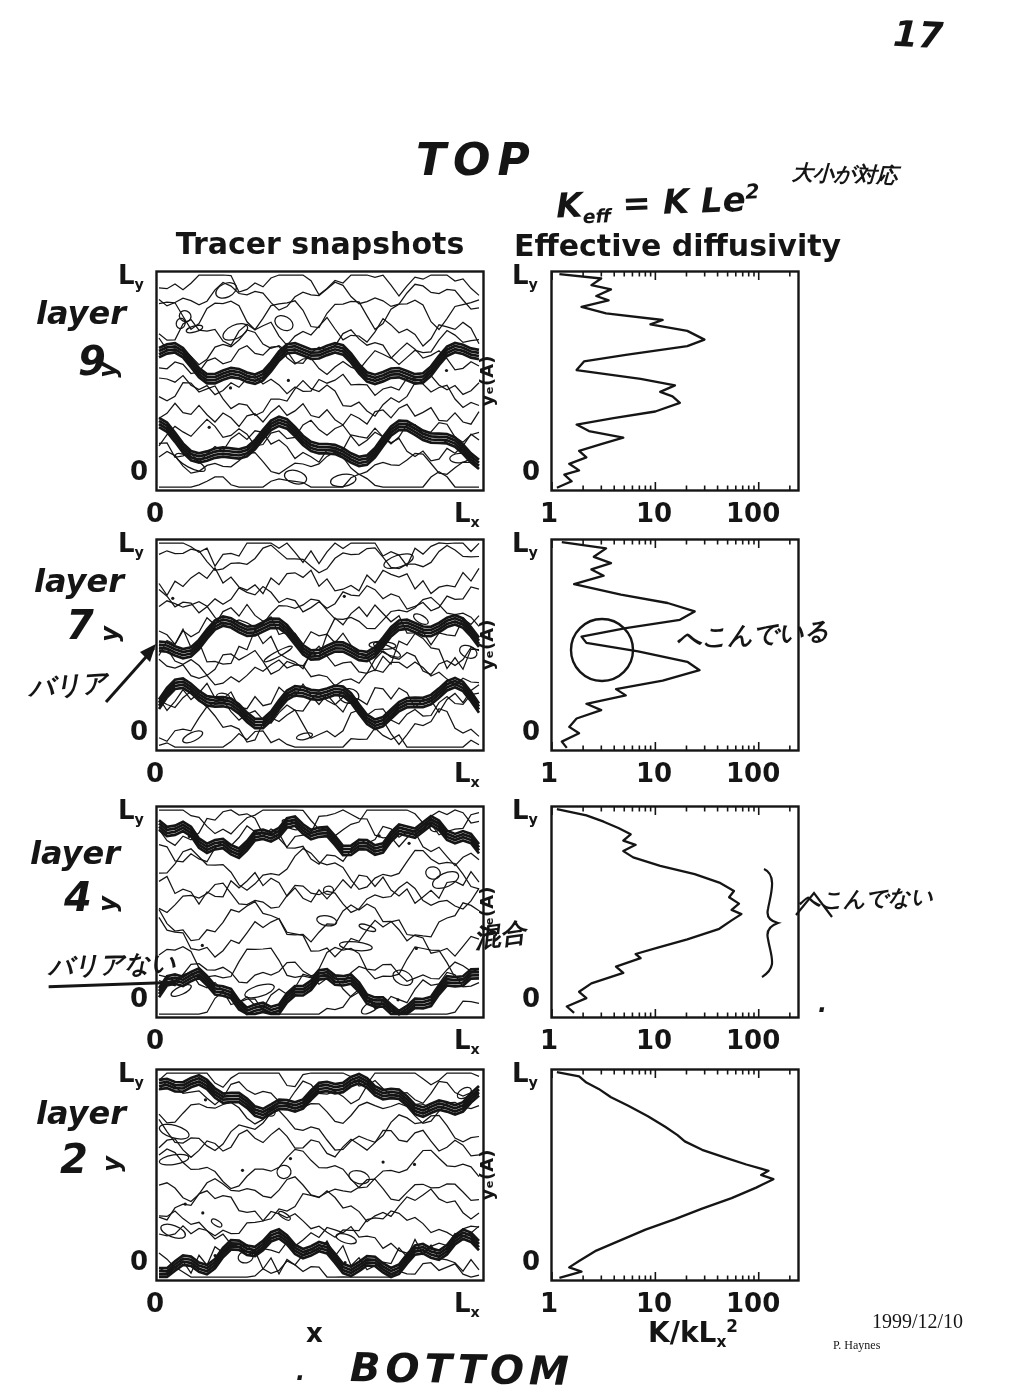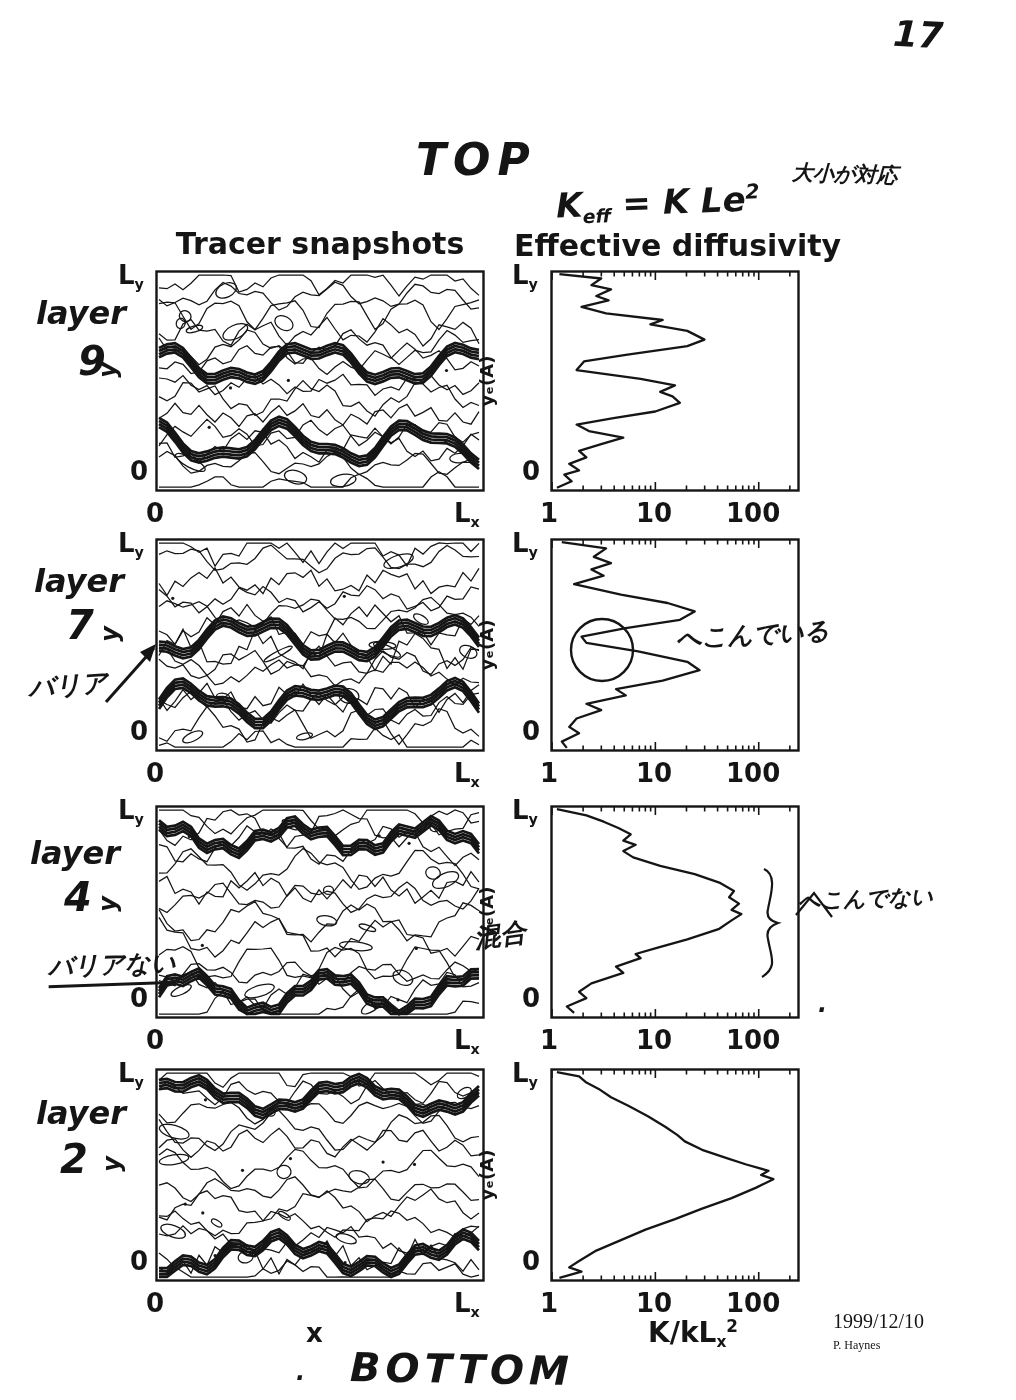--- a/index.html
+++ b/index.html
@@ -444,18 +444,18 @@
       <path d="M6.9,4.1 L29.1,8.3 L36.4,14.6 L48.7,20.9 L61.0,29.3 L78.3,37.7 L97.9,48.2 L115.2,58.7 L127.5,67.1 L134.8,73.4 L152.1,81.8 L176.7,90.2 L196.3,96.5 L218.5,102.8 L211.1,107.0 L223.4,111.2 L206.2,119.6 L181.6,130.1 L152.1,140.6 L125.0,151.1 L95.5,161.6 L70.9,172.1 L46.3,182.6 L29.1,193.1 L19.2,199.4 L31.5,203.6 L9.4,209.9" fill="none" stroke="#151515" stroke-width="2.3" stroke-linejoin="round"></path>
     </svg>
   <div class="abs printed bold" style="left:540px;top:1288px;font-size:26px;">1</div>
   <div class="abs printed bold" style="left:636px;top:1288px;font-size:26px;">10</div>
   <div class="abs printed bold" style="left:726px;top:1288px;font-size:26px;">100</div>
 
   <div class="abs printed bold" style="left:306px;top:1318px;font-size:26px;">x</div>
   <div class="abs printed bold" style="left:648px;top:1316px;font-size:28px;">
     <span>K/kL</span><span class="sub">x</span><span class="sup">2</span>
   </div>
-  <div class="abs serif" style="left:833px;top:1310px;font-size:20px;">1999/12/10</div>
+  <div class="abs serif" style="left:872px;top:1310px;font-size:20px;">1999/12/10</div>
   <div class="abs serif" style="left:833px;top:1338px;font-size:12px;">P. Haynes</div>
   <div class="abs hand" style="left:296px;top:1358px;font-size:24px;">.</div>
   <div class="abs hand" style="left:350px;top:1346px;font-size:40px;letter-spacing:5px;transform:rotate(1deg);">BOTTOM</div>
 
 </div>
 
 </body></html>

